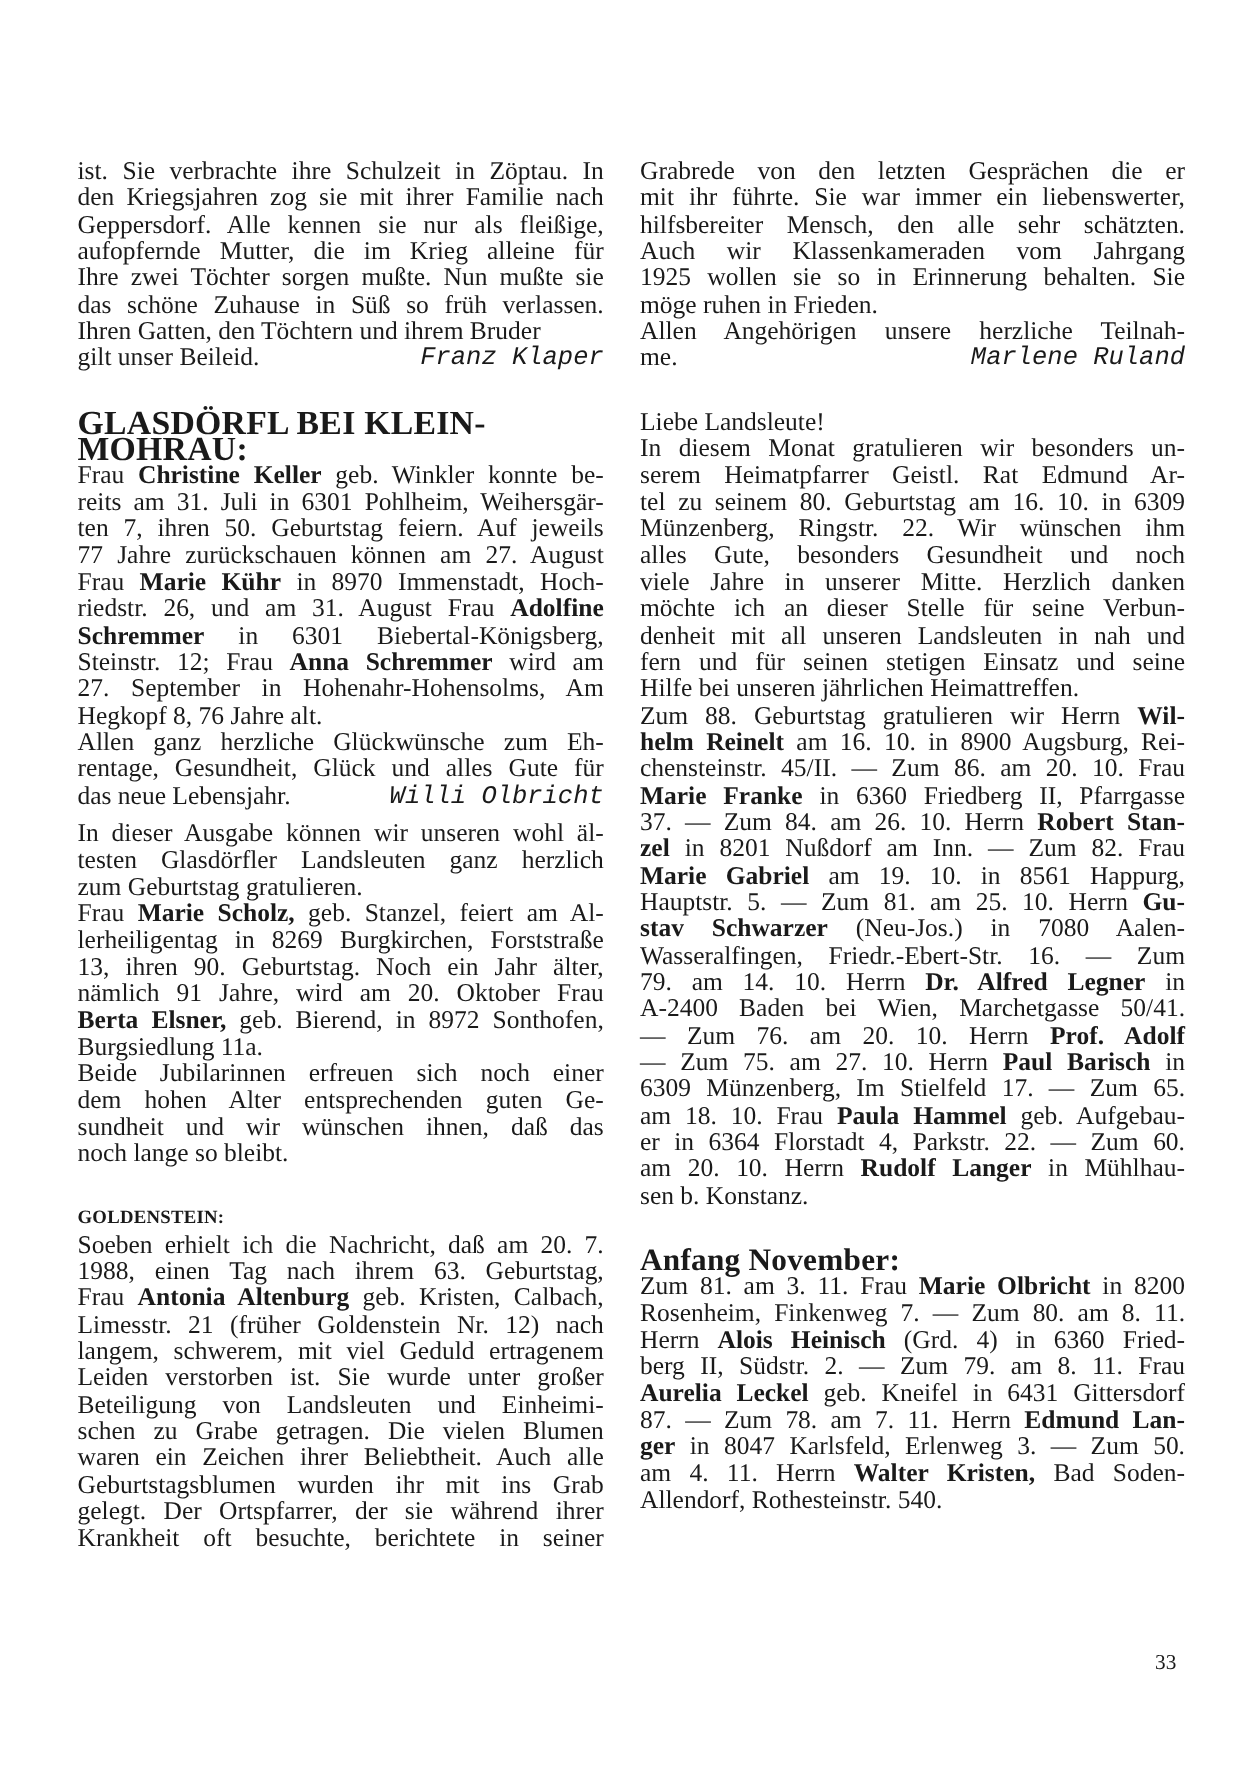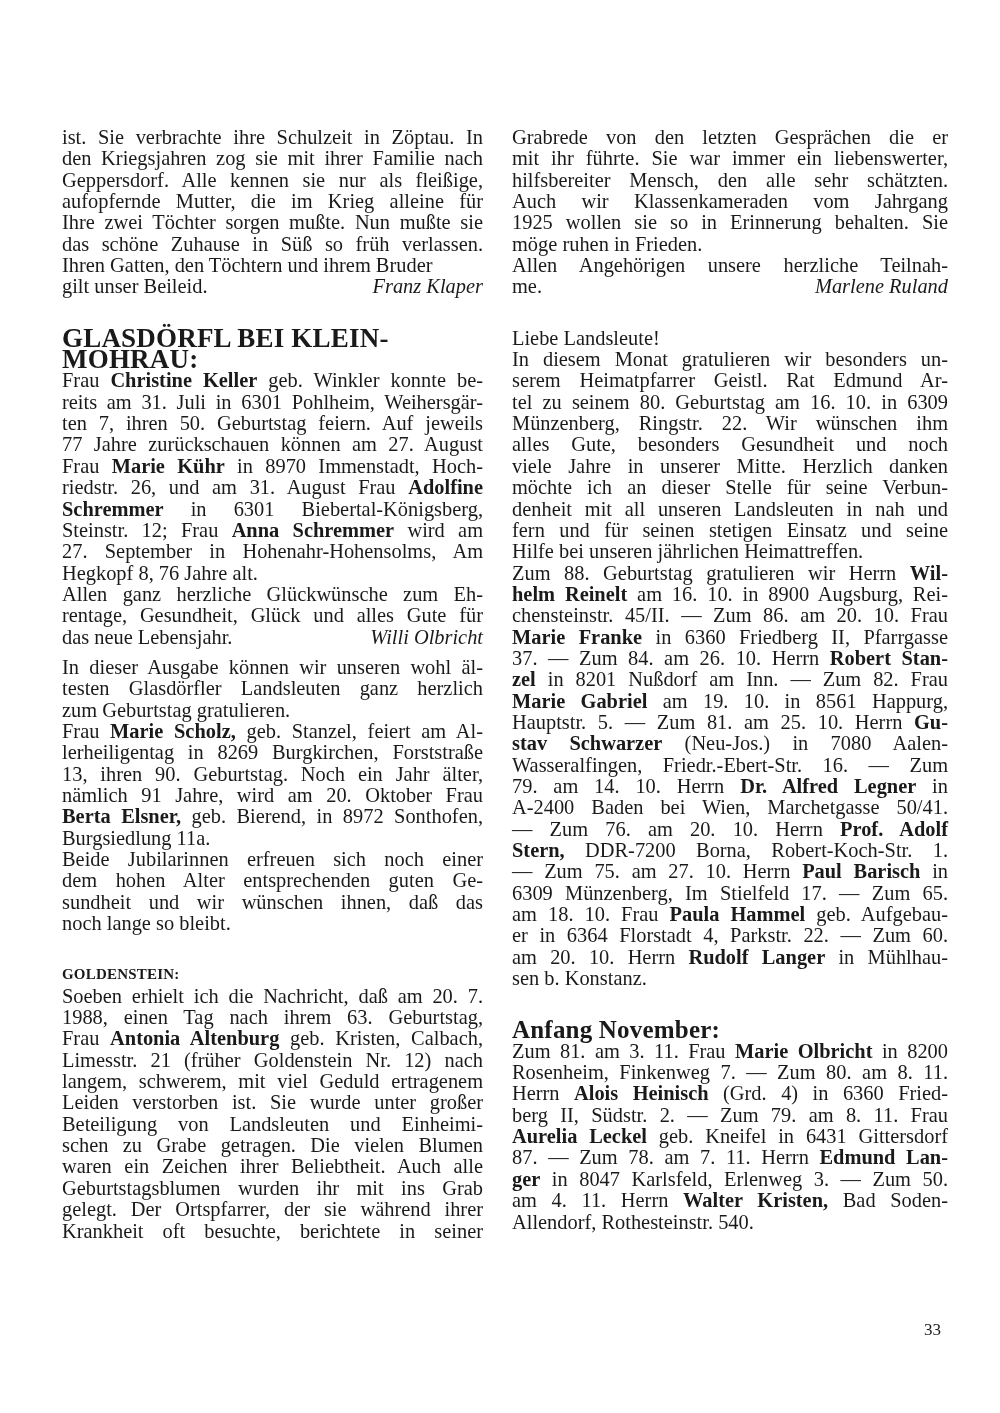--- a/index.html
+++ b/index.html
@@ -5,21 +5,21 @@
     html, body { margin: 0; padding: 0; background: #ffffff; }
     body { width: 1000px; height: 1413px; position: relative; overflow: hidden;
            font-family: "Liberation Serif", "DejaVu Serif", serif; color: #1a1a1a; }
     .col { position: absolute; top: 127px; font-size: 20.4px; line-height: 21.35px; }
     .col-left { left: 62px; width: 421px; }
     .col-right { left: 512px; width: 436px; }
     .para { margin: 0; text-align: justify; }
     .para .line { display: block; text-align: justify; text-align-last: justify; white-space: nowrap; }
     .para .line.last { text-align-last: left; }
     .sig-line { display: flex; justify-content: space-between; }
-    .sig { font-style: italic; }
+    .sig { font-style: italic; font-family: Liberation Mono, monospace; }
     .gap { height: 21px; }
     .gap-sm { height: 9px; }
     .heading { font-weight: bold; letter-spacing: 0.2px; margin: 0; }
     b { font-weight: bold; margin-top: 29px; }
     .page-number { position: absolute; left: 924px; top: 1320px; font-size: 17px;
                    font-family: "Liberation Serif", serif; }
   </style>
 </head>
 <body>
 
@@ -160,21 +160,20 @@
         <span class="line"><b>Marie Franke</b> in 6360 Friedberg II, Pfarrgasse</span>
         <span class="line">37. — Zum 84. am 26. 10. Herrn <b>Robert Stan-</b></span>
         <span class="line"><b>zel</b> in 8201 Nußdorf am Inn. — Zum 82. Frau</span>
         <span class="line"><b>Marie Gabriel</b> am 19. 10. in 8561 Happurg,</span>
         <span class="line">Hauptstr. 5. — Zum 81. am 25. 10. Herrn <b>Gu-</b></span>
         <span class="line"><b>stav Schwarzer</b> (Neu-Jos.) in 7080 Aalen-</span>
         <span class="line">Wasseralfingen, Friedr.-Ebert-Str. 16. — Zum</span>
         <span class="line">79. am 14. 10. Herrn <b>Dr. Alfred Legner</b> in</span>
         <span class="line">A-2400 Baden bei Wien, Marchetgasse 50/41.</span>
         <span class="line">— Zum 76. am 20. 10. Herrn <b>Prof. Adolf</b></span>
-        <span class="line"><b>Stern,</b> DDR-7200 Borna, Robert-Koch-Str. 1.</span>
         <span class="line">— Zum 75. am 27. 10. Herrn <b>Paul Barisch</b> in</span>
         <span class="line">6309 Münzenberg, Im Stielfeld 17. — Zum 65.</span>
         <span class="line">am 18. 10. Frau <b>Paula Hammel</b> geb. Aufgebau-</span>
         <span class="line">er in 6364 Florstadt 4, Parkstr. 22. — Zum 60.</span>
         <span class="line">am 20. 10. Herrn <b>Rudolf Langer</b> in Mühlhau-</span>
         <span class="line last">sen b. Konstanz.</span>
       </div>
   </div>
   <div class="gap"></div>
   <div class="gap-sm"></div>

